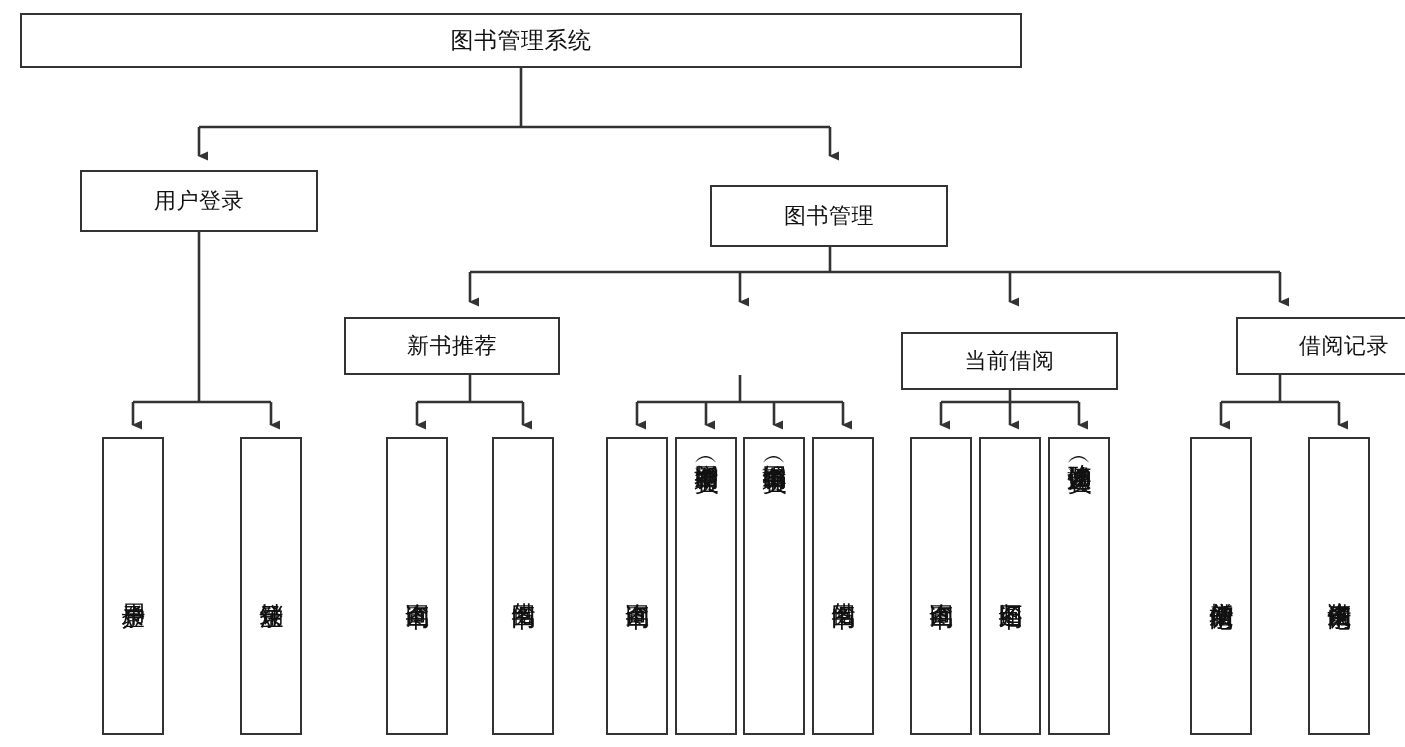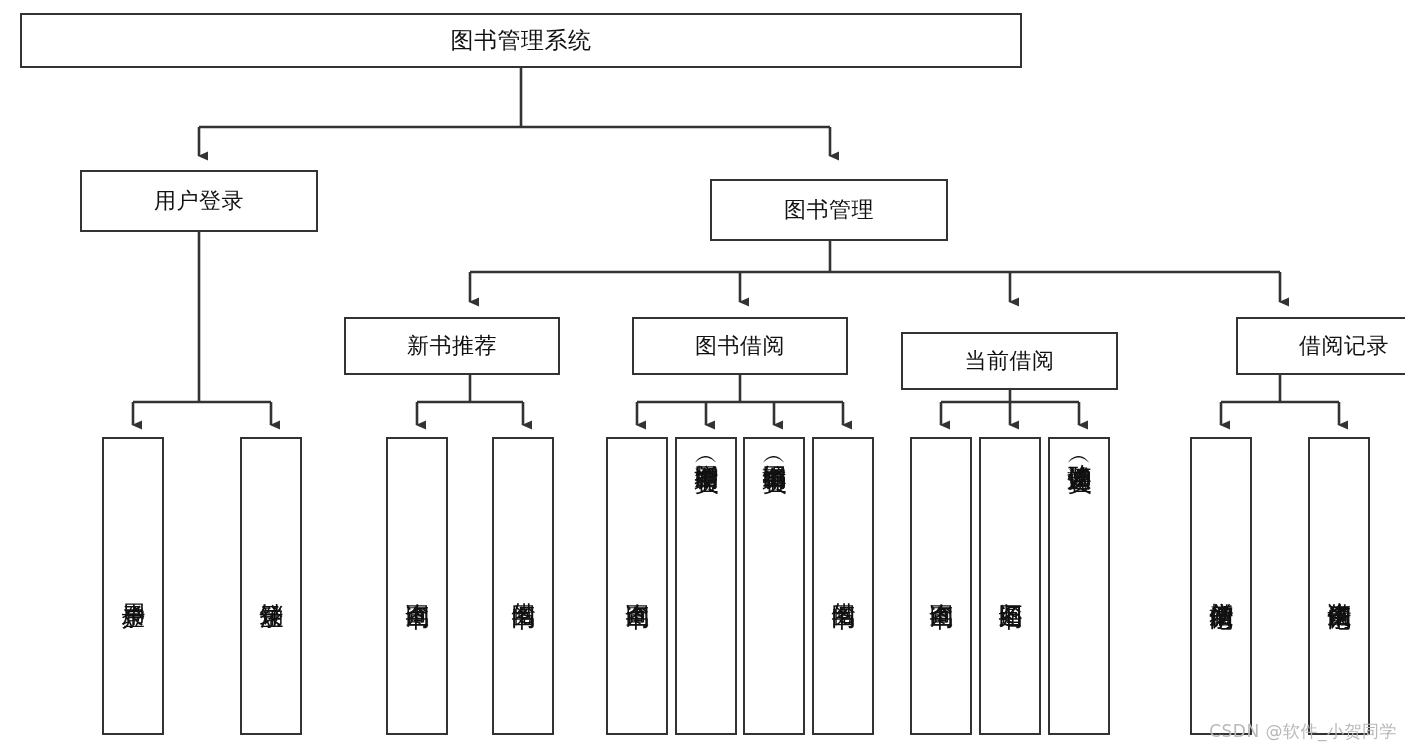--- a/index.html
+++ b/index.html
@@ -144,30 +144,27 @@
     </g>
   </svg>
 
   <div class="node horiz root" style="left:20px; top:13px; width:1002px; height:55px;">
     <span class="node-label">图书管理系统</span>
   </div>
 
   <div class="node horiz" style="left:80px; top:170px; width:238px; height:62px;">
     <span class="node-label">用户登录</span>
   </div>
-  <div class="node horiz" style="left:710px; top:179px; width:238px; height:62px;">
+  <div class="node horiz" style="left:710px; top:185px; width:238px; height:62px;">
     <span class="node-label">图书管理</span>
   </div>
 
   <div class="node horiz" style="left:344px; top:317px; width:216px; height:58px;">
     <span class="node-label">新书推荐</span>
   </div>
-  <div class="node horiz" style="left:632px; top:317px; width:216px; height:58px;">
-    <span class="node-label">图书借阅</span>
-  </div>
   <div class="node horiz" style="left:901px; top:332px; width:217px; height:58px;">
     <span class="node-label">当前借阅</span>
   </div>
   <div class="node horiz" style="left:1236px; top:317px; width:216px; height:58px;">
     <span class="node-label">借阅记录</span>
   </div>
 
   <div class="node vert center" style="left:102px; top:437px; width:62px; height:298px;">
     <span class="node-label">用户登录</span>
   </div>
@@ -205,15 +202,14 @@
     <span class="node-label">确认归还（管理员）</span>
   </div>
 
   <div class="node vert center" style="left:1190px; top:437px; width:62px; height:298px;">
     <span class="node-label">新增借阅记录</span>
   </div>
   <div class="node vert center" style="left:1308px; top:437px; width:62px; height:298px;">
     <span class="node-label">查询借阅记录</span>
   </div>
 
-  <div id="watermark">CSDN @软件_小贺同学</div>
 
 </div>
 
 </body></html>

